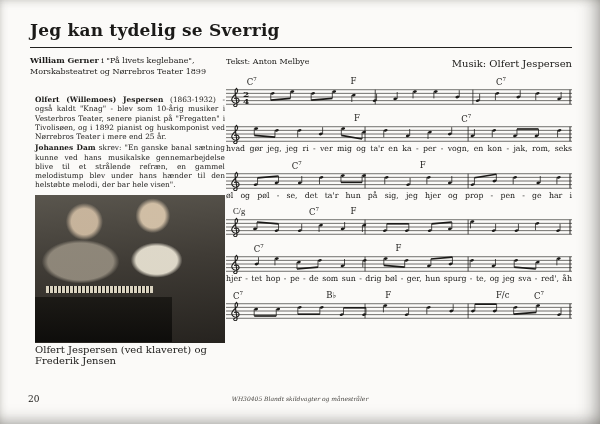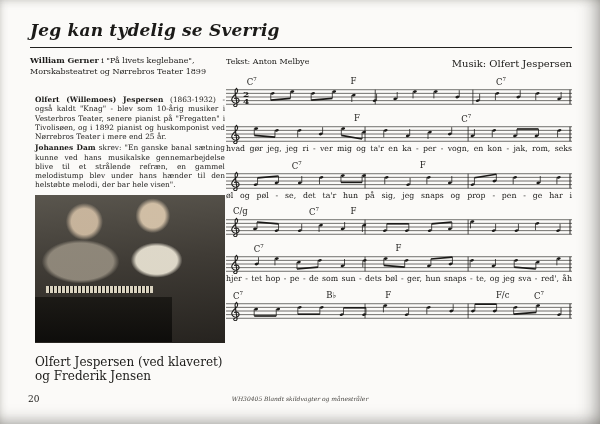--- a/index.html
+++ b/index.html
@@ -3,39 +3,39 @@
 <meta charset="utf-8">
 <style>
   *{margin:0;padding:0;box-sizing:border-box}
   html,body{width:600px;height:424px;background:#d8d6d2;overflow:hidden}
   body{font-family:"DejaVu Serif","Liberation Serif",serif;color:#1b1a18}
   .page{position:absolute;inset:0;background:#fbfaf8;
         box-shadow:inset -14px 0 18px -10px rgba(60,58,52,.45),
                    inset 0 -12px 16px -10px rgba(60,58,52,.40),
                    inset 3px 3px 8px -4px rgba(60,58,52,.25);
         overflow:hidden}
-  .title{position:absolute;left:30px;top:20px;font-size:17px;font-style:italic;font-weight:bold;letter-spacing:.2px}
+  .title{position:absolute;left:30px;top:20px;font-size:17px;font-weight:bold;letter-spacing:.2px}
   .rule{position:absolute;left:30px;right:28px;top:47px;height:1px;background:#22211f}
   .subtitle{position:absolute;left:30px;top:55px;width:200px;font-size:8px;line-height:1.35}
   .credit-text{position:absolute;left:226px;top:57px;font-size:8px}
   .credit-music{position:absolute;right:28px;top:58px;font-size:10px}
   .left-col{position:absolute;left:35px;top:95px;width:190px}
   .bio-p{font-size:7.4px;line-height:1.25;text-align:justify;margin-bottom:2px}
   .photo{margin-top:5px;width:190px;height:148px;position:relative;overflow:hidden;
     background:
       radial-gradient(circle at 26% 18%, rgba(205,185,160,.95) 0 7%, rgba(205,185,160,0) 10%),
       radial-gradient(circle at 62% 14%, rgba(215,196,170,.95) 0 7%, rgba(215,196,170,0) 10%),
       radial-gradient(ellipse at 24% 45%, rgba(150,142,128,.9) 0 16%, rgba(150,142,128,0) 19%),
       radial-gradient(ellipse at 64% 44%, rgba(230,224,208,.95) 0 12%, rgba(230,224,208,0) 15%),
       linear-gradient(175deg,#5a564e 0%,#403c36 45%,#26231f 100%)}
   .piano-body{position:absolute;left:0;top:69%;width:72%;height:31%;
       background:linear-gradient(180deg,#1c1a16,#0e0d0b)}
   .piano-keys{position:absolute;left:6%;top:62%;width:56%;height:7px;
       background:repeating-linear-gradient(90deg,#d9d2bf 0 3px,#15130f 3px 4px)}
-  .caption{margin-top:12px;font-size:12px}
+  .caption{margin-top:1px;font-size:10px}
   .music{position:absolute;left:226px;top:76px;right:28px}
   .system{margin-bottom:6px}
   .chord-row{position:relative;height:11px;font-size:8.5px}
   .chord{position:absolute;top:0;white-space:nowrap}
   .chord sup{font-size:5.5px;vertical-align:super}
   .staff{display:block;width:100%;height:20px}
   .lyrics{font-size:7.8px;line-height:1.25;text-align:justify;text-align-last:justify}
   .page-number{position:absolute;left:28px;bottom:20px;font-size:9px}
   .imprint{position:absolute;left:50%;transform:translateX(-50%);bottom:22px;font-size:6px;font-style:italic;color:#44423e}
 </style>
@@ -212,25 +212,25 @@
           <line x1="315.1642884424754" y1="13" x2="315.1642884424754" y2="5.5" stroke="#1b1a18" stroke-width="0.8"></line>
           <ellipse cx="333.7587604522705" cy="7" rx="2" ry="1.4" fill="#1b1a18" transform="rotate(-18 333.7587604522705 7)"></ellipse>
           <line x1="331.85876045227053" y1="7" x2="331.85876045227053" y2="14.5" stroke="#1b1a18" stroke-width="0.8"></line>
           <line x1="31.643380475789307" y1="7.5" x2="52.68119121279035" y2="5.5" stroke="#1b1a18" stroke-width="1.8"></line>
           <line x1="115.28440794093268" y1="12.5" x2="136.50212855168752" y2="12.5" stroke="#1b1a18" stroke-width="1.8"></line>
           <line x1="249.16070315497265" y1="7.5" x2="271.13443024499077" y2="3.5" stroke="#1b1a18" stroke-width="1.8"></line>
           <line x1="139.44" y1="3" x2="139.44" y2="19" stroke="#1b1a18" stroke-width="0.8"></line>
           <line x1="242.79999999999998" y1="3" x2="242.79999999999998" y2="19" stroke="#1b1a18" stroke-width="0.8"></line>
           <line x1="345" y1="3" x2="345" y2="19" stroke="#1b1a18" stroke-width="1"></line>
         </svg>
-        <div class="lyrics">øl og pøl - se, det ta'r hun på sig, jeg snaps og prop - pen - ge har i</div>
-      </div>
-      <div class="system">
-        <div class="chord-row">
-          <span class="chord" style="left: 2%;">C/g</span>
+        <div class="lyrics">øl og pøl - se, det ta'r hun på sig, jeg hjer og prop - pen - ge har i</div>
+      </div>
+      <div class="system">
+        <div class="chord-row">
+          <span class="chord" style="left: 2%; font-family: Liberation Serif, serif;">C/g</span>
           <span class="chord" style="left: 24%;">C<sup>7</sup></span>
           <span class="chord" style="left: 36%;">F</span>
         </div>
         <svg class="staff" viewBox="0 0 347 22" preserveAspectRatio="none">
           <line x1="0" y1="3" x2="347" y2="3" stroke="#2a2925" stroke-width="0.7"></line>
           <line x1="0" y1="7" x2="347" y2="7" stroke="#2a2925" stroke-width="0.7"></line>
           <line x1="0" y1="11" x2="347" y2="11" stroke="#2a2925" stroke-width="0.7"></line>
           <line x1="0" y1="15" x2="347" y2="15" stroke="#2a2925" stroke-width="0.7"></line>
           <line x1="0" y1="19" x2="347" y2="19" stroke="#2a2925" stroke-width="0.7"></line>
           <path d="M10.5 1.5 C12.2 3.2 12 5.4 10.2 7.2 C7.4 9.8 5.6 11.6 5.8 14 C6 16.6 8.2 18.2 10.4 17.8 C12.6 17.4 13.6 15.4 12.8 13.6 C12 11.9 9.8 11.5 8.6 12.7 M10.5 1.5 C9.3 2.3 8.9 3.9 9.2 5.7 L11 18.6 C11.4 20.8 10.2 22 8.8 21.6 C7.5 21.2 7.3 19.6 8.5 19.2" fill="none" stroke="#1b1a18" stroke-width="1.1" stroke-linecap="round"></path>
@@ -315,21 +315,21 @@
           <ellipse cx="333.72559905052185" cy="5" rx="2" ry="1.4" fill="#1b1a18" transform="rotate(-18 333.72559905052185 5)"></ellipse>
           <line x1="331.8255990505219" y1="5" x2="331.8255990505219" y2="12.5" stroke="#1b1a18" stroke-width="0.8"></line>
           <line x1="71.17579811981746" y1="16.5" x2="92.24338488238197" y2="14.5" stroke="#1b1a18" stroke-width="1.8"></line>
           <line x1="158.28370743308747" y1="12.5" x2="179.20907536000013" y2="14.5" stroke="#1b1a18" stroke-width="1.8"></line>
           <line x1="205.50288999761855" y1="5.5" x2="227.08768664768766" y2="3.5" stroke="#1b1a18" stroke-width="1.8"></line>
           <line x1="289.0241793496268" y1="14.5" x2="310.75100021873203" y2="16.5" stroke="#1b1a18" stroke-width="1.8"></line>
           <line x1="139.44" y1="3" x2="139.44" y2="19" stroke="#1b1a18" stroke-width="0.8"></line>
           <line x1="242.79999999999998" y1="3" x2="242.79999999999998" y2="19" stroke="#1b1a18" stroke-width="0.8"></line>
           <line x1="345" y1="3" x2="345" y2="19" stroke="#1b1a18" stroke-width="1"></line>
         </svg>
-        <div class="lyrics">hjer - tet hop - pe - de som sun - dets bøl - ger, hun snaps - te, og jeg sva - red', åh</div>
+        <div class="lyrics">hjer - tet hop - pe - de som sun - drig bøl - ger, hun spurg - te, og jeg sva - red', åh</div>
       </div>
       <div class="system">
         <div class="chord-row">
           <span class="chord" style="left: 2%;">C<sup>7</sup></span>
           <span class="chord" style="left: 29%;">B♭</span>
           <span class="chord" style="left: 46%;">F</span>
           <span class="chord" style="left: 78%;">F/c</span>
           <span class="chord" style="left: 89%;">C<sup>7</sup></span>
         </div>
         <svg class="staff" viewBox="0 0 347 22" preserveAspectRatio="none">

